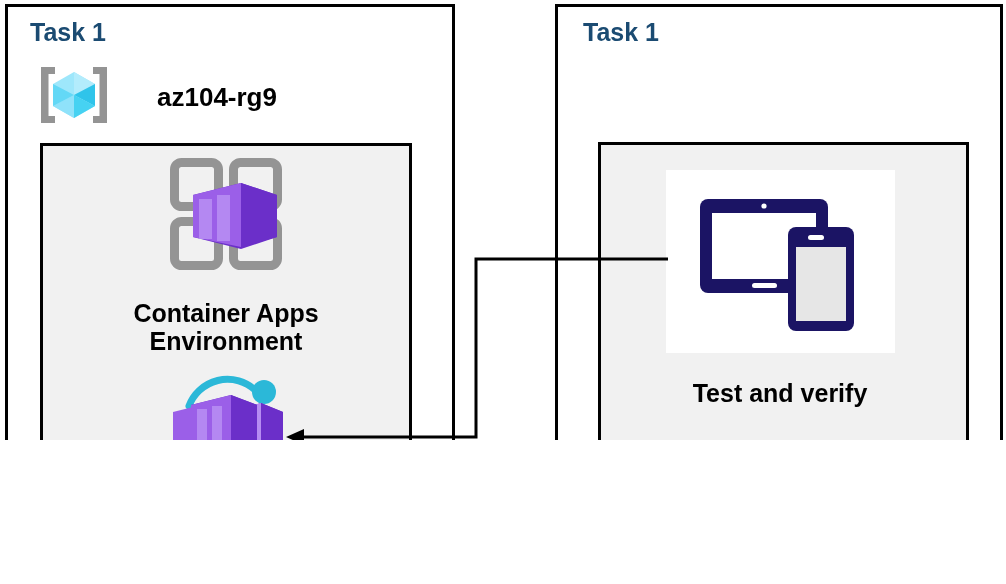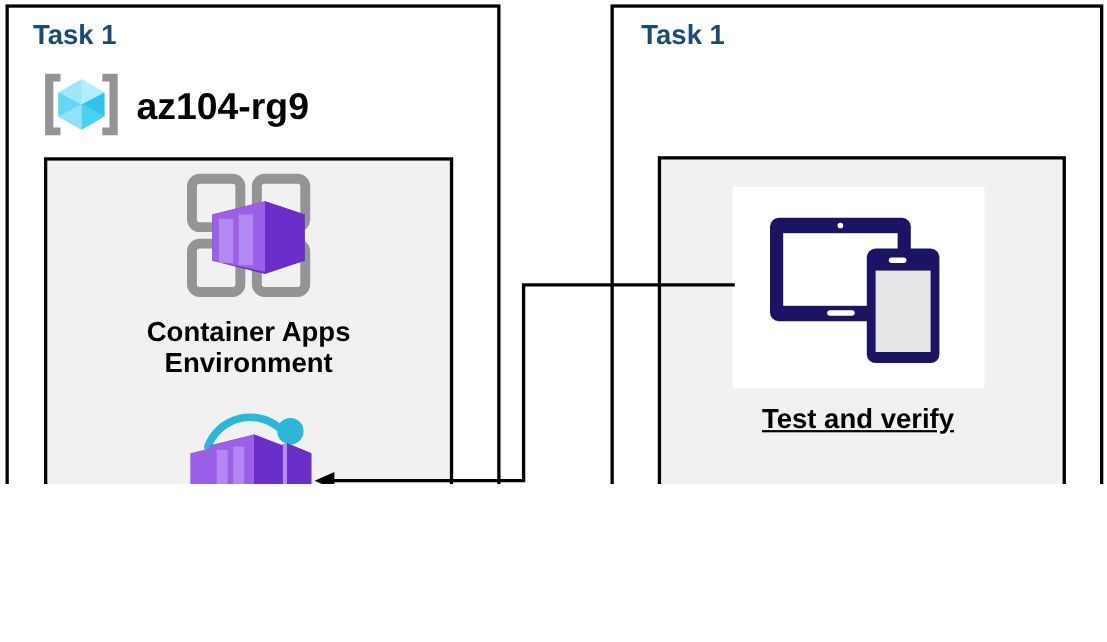--- a/index.html
+++ b/index.html
@@ -42,42 +42,44 @@
   
   #rg-row {
     position: absolute;
     left: 36px;
     top: 63px;
     display: flex;
     align-items: center;
     gap: 12px;
   }
   #rg-label {
-    font-size: 34px;
+    font-size: 26px;
     font-weight: bold;
     color: #000000;
     white-space: nowrap;
+    margin-left: 33px;
   }
 
   
   .inner-box {
     position: absolute;
     background: #f1f1f1;
     border: 3px solid #000000;
     box-sizing: border-box;
   }
   #task1-inner { left: 40px;  top: 143px; width: 372px; height: 416px; }
   #task2-inner { left: 598px; top: 142px; width: 371px; height: 313px; }
 
   
   .node {
     position: absolute;
     display: flex;
     flex-direction: column;
     align-items: center;
+    gap: 12px;
   }
   .node-label {
     font-size: 25px;
     font-weight: bold;
     color: #000000;
     text-align: center;
     line-height: 1.12;
     white-space: pre-line;
   }
 
@@ -89,21 +91,21 @@
   #capp-node .node-label { margin-top: 8px; }
 
   #test-icon-plate {
     width: 229px;
     height: 183px;
     background: #ffffff;
     display: flex;
     align-items: center;
     justify-content: center;
   }
-  #test-node .node-label { margin-top: 14px; text-decoration: underline; }
+  #test-node .node-label { margin-top: 14px; }
 
   
   #connector { position: absolute; left: 0; top: 0; width: 1006px; height: 584px; }
 </style>
 </head>
 <body>
 
 <div id="canvas">
 
   <div id="task1-panel" class="task-panel"></div>

